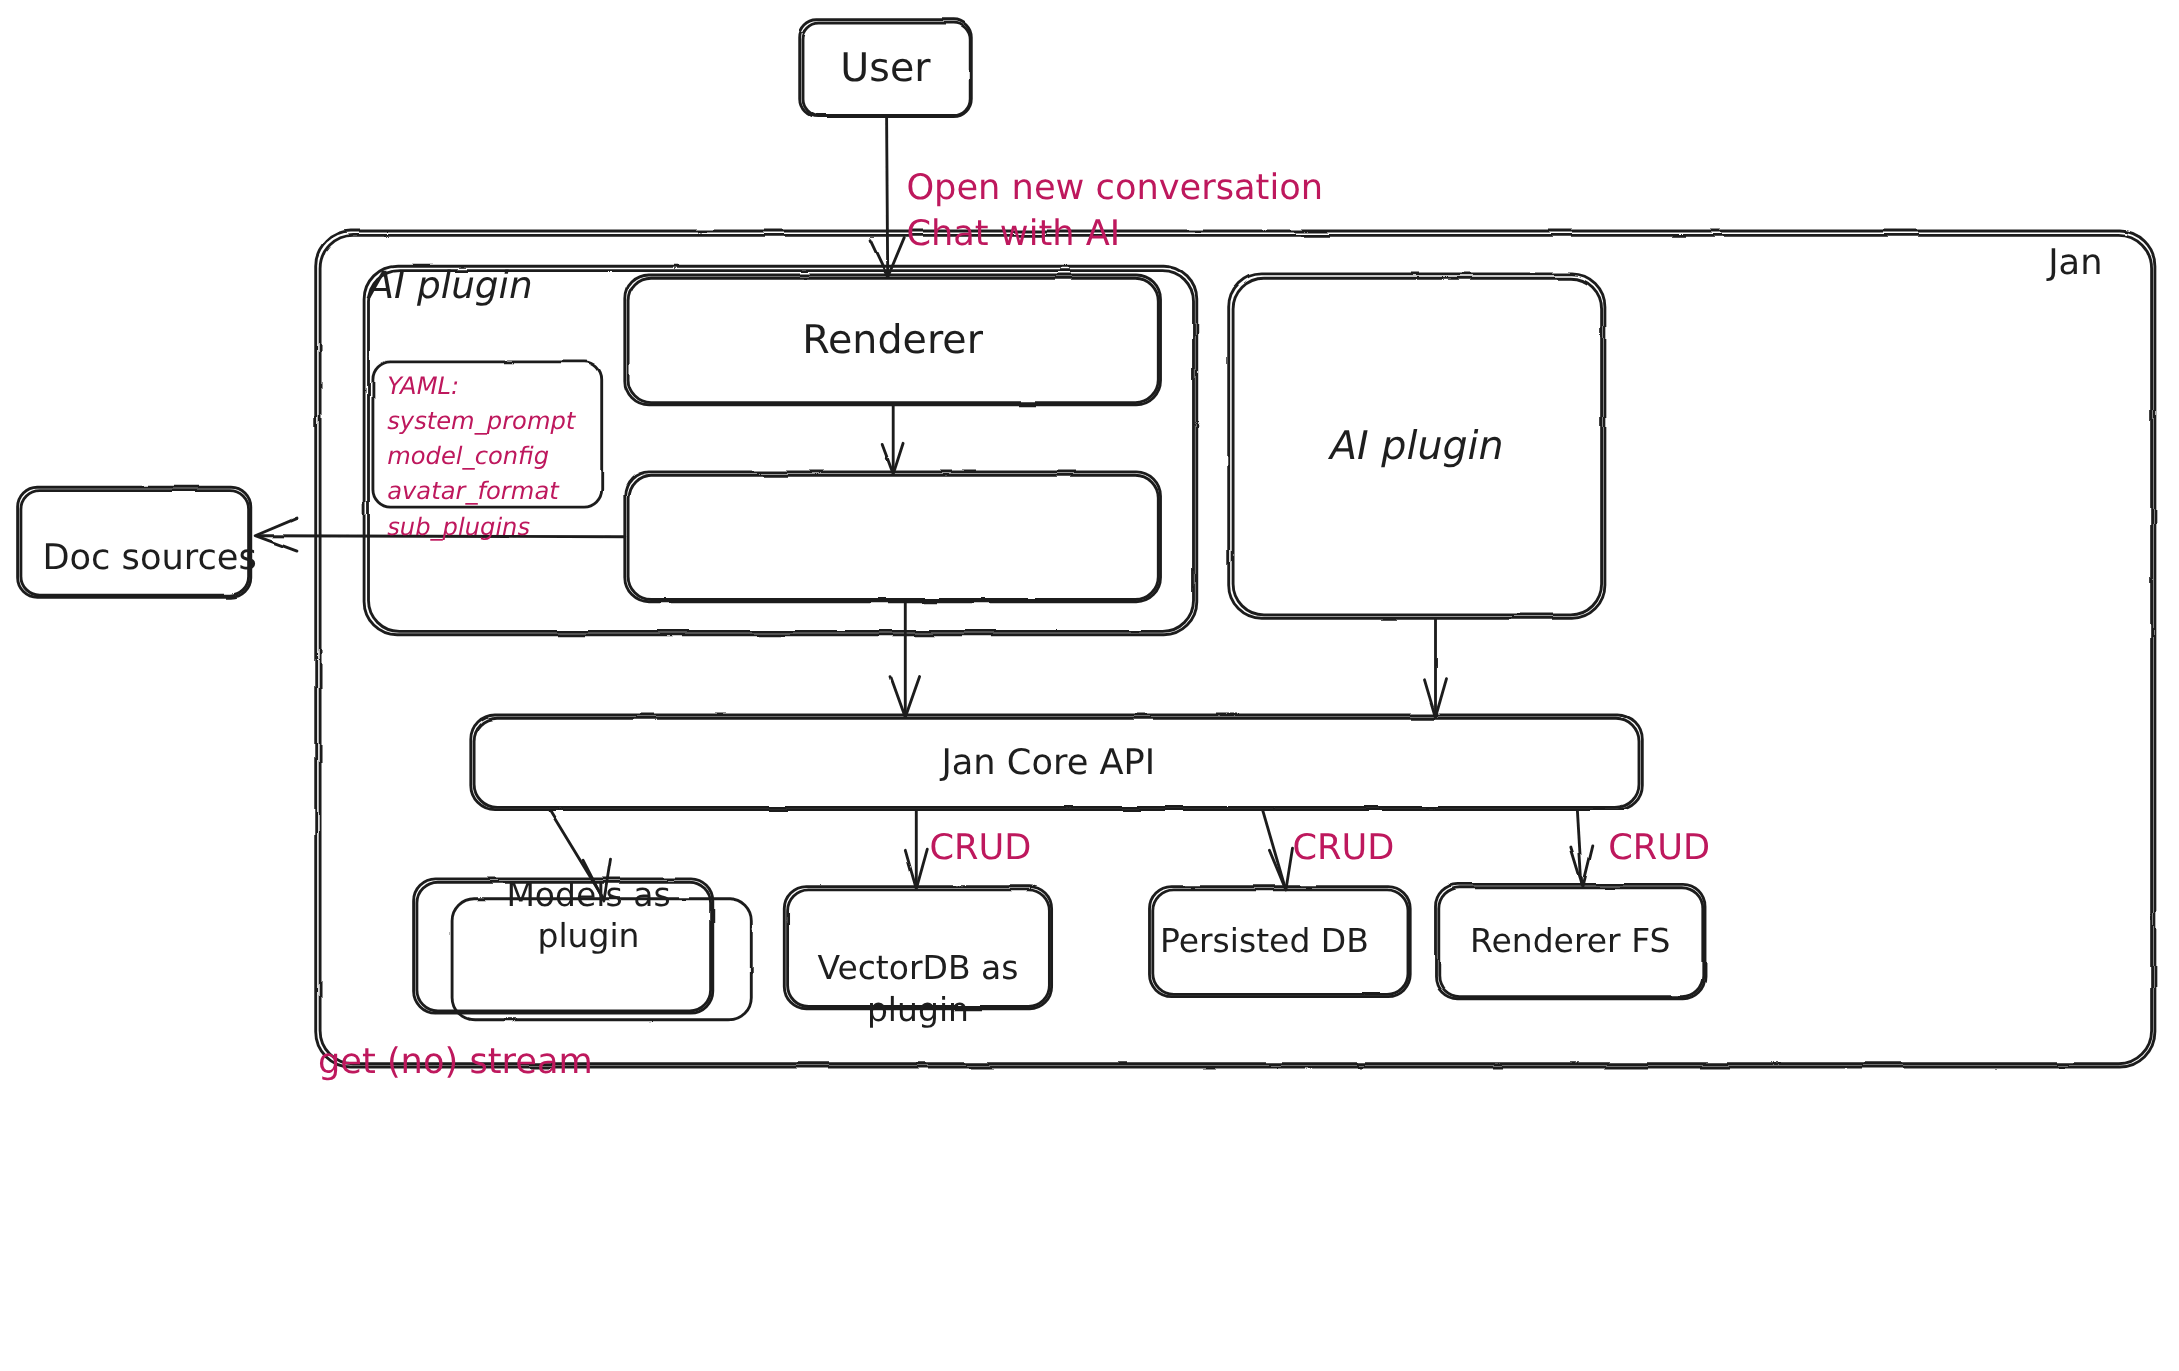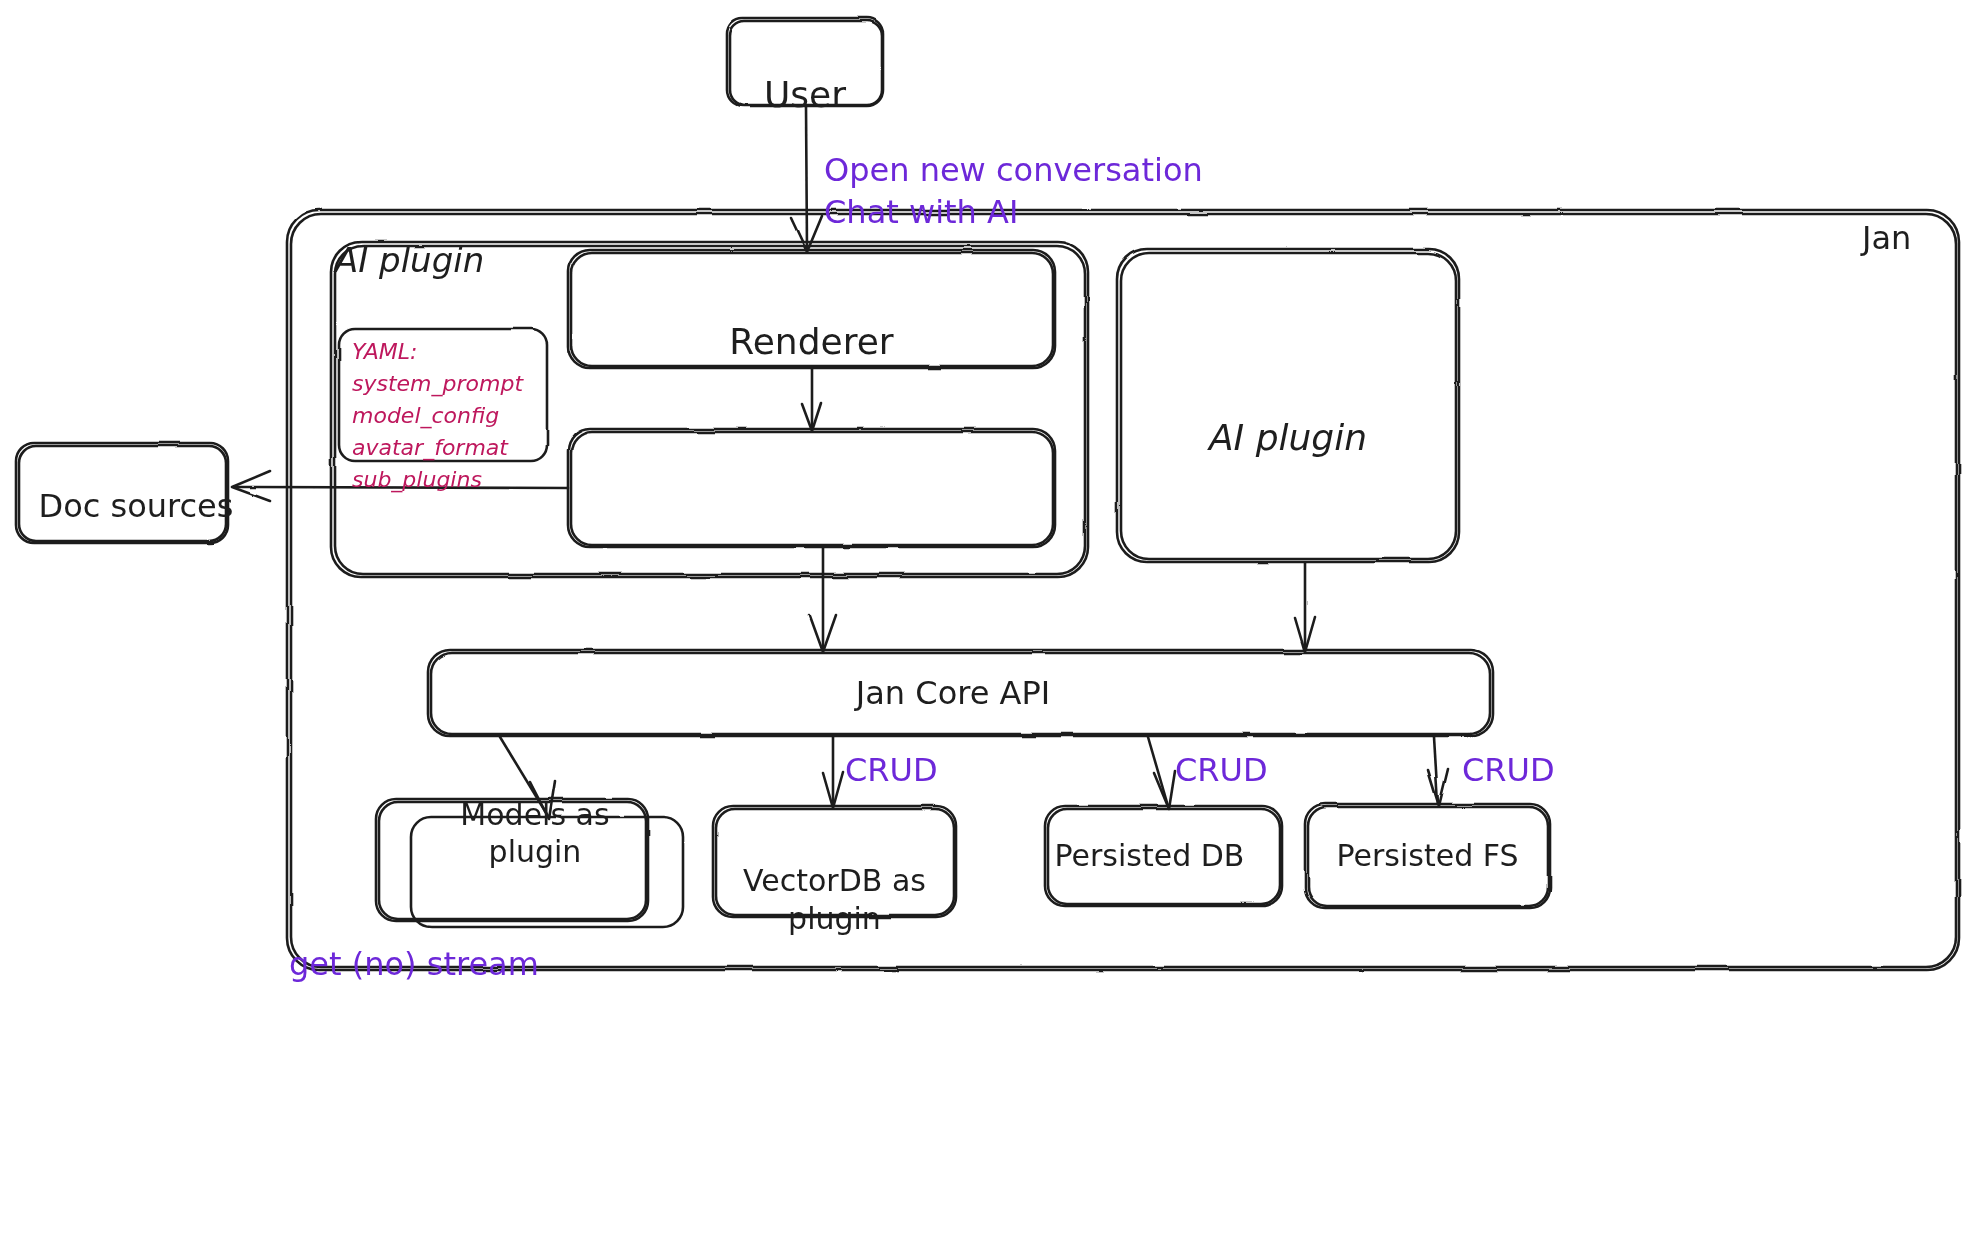--- a/index.html
+++ b/index.html
@@ -30,41 +30,41 @@
     justify-content: center;
     text-align: center;
     color: #1e1e1e;
     font-family: "DejaVu Sans", sans-serif;
     line-height: 1.25;
     white-space: pre-line;
     pointer-events: none;
   }
   .edge-label {
     position: absolute;
-    color: #6d28d9;
+    color: #be185d;
     font-family: "DejaVu Sans", sans-serif;
     line-height: 1.3;
     white-space: pre-line;
     text-align: left;
   }
   .corner-label {
     position: absolute;
     color: #1e1e1e;
     font-family: "DejaVu Sans", sans-serif;
     white-space: pre-line;
   }
   .mono-list {
     position: absolute;
     color: #be185d;
     font-family: "DejaVu Sans", sans-serif;
     line-height: 1.45;
     white-space: pre-line;
     font-style: italic;
   }
-  .fs-36 { font-size: 36px; margin-top: 32px; }
+  .fs-36 { font-size: 36px; }
   .fs-34 { font-size: 34px; }
   .fs-32 { font-size: 32px; }
   .fs-30 { font-size: 30px; }
   .fs-22 { font-size: 22px; }
 </style>
 </head>
 <body>
 
 <div id="canvas">
 
@@ -213,21 +213,21 @@
   <div class="node-label fs-32" style="left:444px; top:650px; width:1018px; height:86px;border-radius:21px;">Jan Core API</div>
 
   <div class="node-label fs-30" style="left:411px; top:778px; width:248px; height:110px;">Models as
 plugin</div>
 
   <div class="node-label fs-30" style="left:713px; top:844px; width:243px; height:111px;">VectorDB as
 plugin</div>
 
   <div class="node-label fs-30" style="left:1045px; top:806px; width:209px; height:100px;">Persisted DB</div>
 
-  <div class="node-label fs-30" style="left:1305px; top:804px; width:245px; height:104px;">Persisted FS</div>
+  <div class="node-label fs-30" style="left:1305px; top:804px; width:245px; height:104px;">Renderer FS</div>
 
   <div class="edge-label fs-32" style="left:824px; top:150px; width:470px;">Open new conversation
 Chat with AI</div>
 
   <div class="edge-label fs-32" style="left:289px; top:944px; width:320px;">get (no) stream</div>
 
   <div class="edge-label fs-32" style="left:845px; top:750px;">CRUD</div>
 
   <div class="edge-label fs-32" style="left:1175px; top:750px;">CRUD</div>
 

